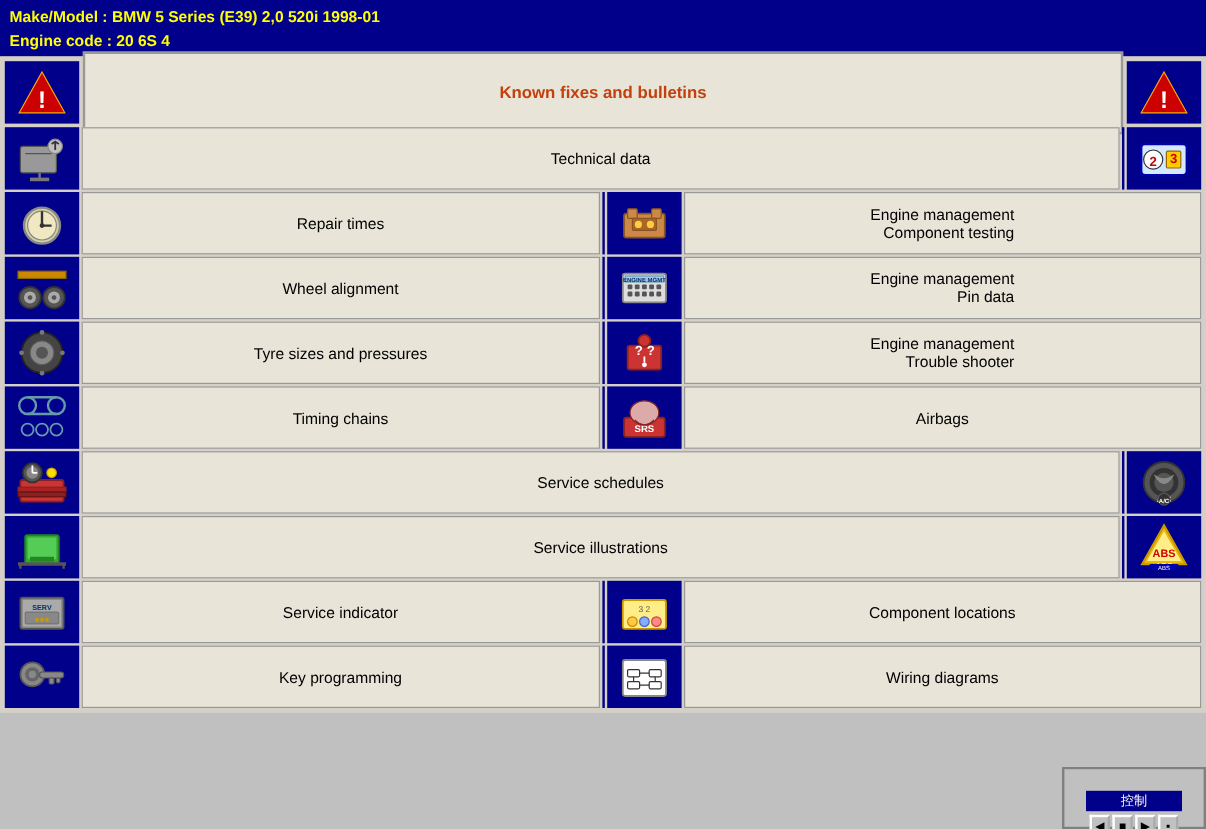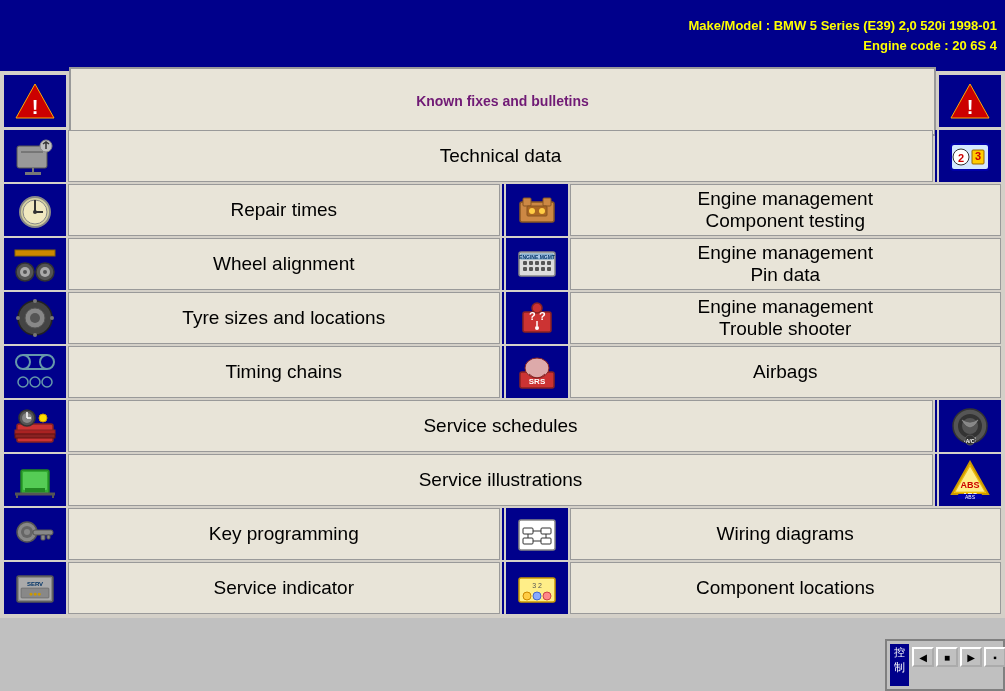--- a/index.html
+++ b/index.html
@@ -7,25 +7,24 @@
       width: 1005px;
       height: 691px;
       font-family: Arial, sans-serif;
       font-size: 13px;
       background: #c0c0c0;
       overflow: hidden;
     }
     .header-bar {
       background: #00008b;
       color: #ffff00;
-      padding: 16px 8px;
+      padding: 4px 8px;
       font-size: 13px;
       font-weight: bold;
       line-height: 1.5;
-      text-align: right;
     }
     .main-content {
       background: #d4d0c8;
       padding: 4px;
     }
     .known-fixes-row {
       display: flex;
       align-items: center;
       margin-bottom: 3px;
       height: 52px;
@@ -42,21 +41,21 @@
     .known-fixes-label {
       flex: 1;
       background: #e8e4d8;
       border: 2px solid #999;
       height: 69px;
       display: flex;
       align-items: center;
       justify-content: center;
       font-weight: bold;
       font-size: 14px;
-      color: #701a75;
+      color: #c2410c;
       margin: 0 3px;
     }
     .grid-container {
       display: flex;
       flex-direction: column;
       gap: 2px;
     }
     .grid-row {
       display: flex;
       height: 52px;
@@ -72,42 +71,42 @@
       flex-shrink: 0;
       cursor: pointer;
     }
     .cell-label {
       flex: 1;
       background: #e8e4d8;
       border: 1px solid #999;
       display: flex;
       align-items: center;
       justify-content: center;
-      text-align: center;
+      text-align: right;
       color: #000;
-      font-size: 19px;
+      font-size: 13px;
       cursor: pointer;
       padding: 4px;
     }
     .divider {
       width: 2px;
       background: #00008b;
       flex-shrink: 0;
     }
     .taskbar {
       position: absolute;
       bottom: 0;
       right: 0;
       width: 120px;
       height: 52px;
       background: #c0c0c0;
       border: 2px solid #808080;
       display: flex;
-      flex-direction: row;
-      padding: 3px;
+      flex-direction: column;
+      padding: 18px;
     }
     .taskbar-title {
       background: #00008b;
       color: white;
       font-size: 11px;
       padding: 1px 4px;
       text-align: center;
     }
     .taskbar-buttons {
       display: flex;
@@ -245,21 +244,21 @@
         <svg width="44" height="40" viewBox="0 0 44 40">
           <circle cx="22" cy="20" r="17" fill="#444" stroke="#222" stroke-width="1.5"></circle>
           <circle cx="22" cy="20" r="10" fill="#888" stroke="#555" stroke-width="1"></circle>
           <circle cx="22" cy="20" r="5" fill="#555"></circle>
           <circle cx="22" cy="3" r="2" fill="#777"></circle>
           <circle cx="22" cy="37" r="2" fill="#777"></circle>
           <circle cx="5" cy="20" r="2" fill="#777"></circle>
           <circle cx="39" cy="20" r="2" fill="#777"></circle>
         </svg>
       </div>
-      <div class="cell-label">Tyre sizes and locations</div>
+      <div class="cell-label">Tyre sizes and pressures</div>
       <div class="divider"></div>
       <div class="cell-icon">
         <svg width="44" height="40" viewBox="0 0 44 40">
           <rect x="8" y="14" width="28" height="20" rx="2" fill="#cc3333" stroke="#882222" stroke-width="1.5"></rect>
           <circle cx="22" cy="10" r="5" fill="#cc3333" stroke="#882222" stroke-width="1.5"></circle>
           <text x="14" y="22" fill="white" font-size="11" font-weight="bold">?</text>
           <text x="24" y="22" fill="white" font-size="11" font-weight="bold">?</text>
           <circle cx="22" cy="30" r="2" fill="white"></circle>
           <line x1="22" y1="23" x2="22" y2="28" stroke="white" stroke-width="1.5"></line>
         </svg>
@@ -336,20 +335,44 @@
       <div class="cell-icon">
         <svg width="44" height="40" viewBox="0 0 44 40">
           <polygon points="22,2 40,34 4,34" fill="#ffcc00" stroke="#cc9900" stroke-width="2"></polygon>
           <polygon points="22,6 37,32 7,32" fill="#ffee88" stroke="#cc9900" stroke-width="0.5"></polygon>
           <text x="22" y="28" text-anchor="middle" fill="#cc0000" font-size="9" font-weight="bold">ABS</text>
           <text x="22" y="38" text-anchor="middle" fill="white" font-size="7" font-weight="bold">ABS</text>
           <rect x="10" y="34" width="24" height="5" rx="1" fill="#0000aa"></rect>
           <text x="22" y="39" text-anchor="middle" fill="white" font-size="5">ABS</text>
         </svg>
       </div>
+    </div>
+
+    <div class="grid-row">
+      <div class="cell-icon">
+        <svg width="44" height="40" viewBox="0 0 44 40">
+          <rect x="4" y="8" width="36" height="26" rx="2" fill="#888" stroke="#555" stroke-width="1.5"></rect>
+          <rect x="6" y="10" width="32" height="22" rx="1" fill="#aaa"></rect>
+          <text x="22" y="18" text-anchor="middle" fill="#003366" font-size="6" font-weight="bold">SERV</text>
+          <rect x="8" y="20" width="28" height="10" rx="1" fill="#888" stroke="#555" stroke-width="0.5"></rect>
+          <text x="22" y="28" text-anchor="middle" fill="#cc9900" font-size="7">●●●</text>
+        </svg>
+      </div>
+      <div class="cell-label">Service indicator</div>
+      <div class="divider"></div>
+      <div class="cell-icon">
+        <svg width="44" height="40" viewBox="0 0 44 40">
+          <rect x="4" y="10" width="36" height="24" rx="2" fill="#ffee88" stroke="#cc9900" stroke-width="1.5"></rect>
+          <text x="22" y="20" text-anchor="middle" fill="#555" font-size="7">3  2</text>
+          <circle cx="12" cy="28" r="4" fill="#ffcc44" stroke="#cc8800" stroke-width="1"></circle>
+          <circle cx="22" cy="28" r="4" fill="#88aaff" stroke="#4466cc" stroke-width="1"></circle>
+          <circle cx="32" cy="28" r="4" fill="#ff8888" stroke="#cc4444" stroke-width="1"></circle>
+        </svg>
+      </div>
+      <div class="cell-label">Component locations</div>
     </div>
 
     <div class="grid-row">
       <div class="cell-icon">
         <svg width="44" height="40" viewBox="0 0 44 40">
           <circle cx="14" cy="18" r="10" fill="#888" stroke="#555" stroke-width="1.5"></circle>
           <circle cx="14" cy="18" r="6" fill="#666"></circle>
           <circle cx="14" cy="18" r="3" fill="#888"></circle>
           <rect x="20" y="16" width="20" height="5" rx="2" fill="#888" stroke="#555" stroke-width="1"></rect>
           <rect x="28" y="21" width="4" height="5" rx="1" fill="#888" stroke="#555" stroke-width="1"></rect>
@@ -367,44 +390,20 @@
           <rect x="8" y="24" width="10" height="6" rx="1" fill="none" stroke="#333" stroke-width="1"></rect>
           <rect x="26" y="24" width="10" height="6" rx="1" fill="none" stroke="#333" stroke-width="1"></rect>
           <line x1="18" y1="27" x2="26" y2="27" stroke="#333" stroke-width="1"></line>
           <line x1="13" y1="20" x2="13" y2="24" stroke="#333" stroke-width="1"></line>
           <line x1="31" y1="20" x2="31" y2="24" stroke="#333" stroke-width="1"></line>
         </svg>
       </div>
       <div class="cell-label">Wiring diagrams</div>
     </div>
 
-    <div class="grid-row">
-      <div class="cell-icon">
-        <svg width="44" height="40" viewBox="0 0 44 40">
-          <rect x="4" y="8" width="36" height="26" rx="2" fill="#888" stroke="#555" stroke-width="1.5"></rect>
-          <rect x="6" y="10" width="32" height="22" rx="1" fill="#aaa"></rect>
-          <text x="22" y="18" text-anchor="middle" fill="#003366" font-size="6" font-weight="bold">SERV</text>
-          <rect x="8" y="20" width="28" height="10" rx="1" fill="#888" stroke="#555" stroke-width="0.5"></rect>
-          <text x="22" y="28" text-anchor="middle" fill="#cc9900" font-size="7">●●●</text>
-        </svg>
-      </div>
-      <div class="cell-label">Service indicator</div>
-      <div class="divider"></div>
-      <div class="cell-icon">
-        <svg width="44" height="40" viewBox="0 0 44 40">
-          <rect x="4" y="10" width="36" height="24" rx="2" fill="#ffee88" stroke="#cc9900" stroke-width="1.5"></rect>
-          <text x="22" y="20" text-anchor="middle" fill="#555" font-size="7">3  2</text>
-          <circle cx="12" cy="28" r="4" fill="#ffcc44" stroke="#cc8800" stroke-width="1"></circle>
-          <circle cx="22" cy="28" r="4" fill="#88aaff" stroke="#4466cc" stroke-width="1"></circle>
-          <circle cx="32" cy="28" r="4" fill="#ff8888" stroke="#cc4444" stroke-width="1"></circle>
-        </svg>
-      </div>
-      <div class="cell-label">Component locations</div>
-    </div>
-
   </div>
 </div>
 
 <div class="taskbar" style="bottom: 0; right: 0; position: fixed;">
   <div class="taskbar-title">控制</div>
   <div class="taskbar-buttons">
     <div class="taskbar-btn">◀</div>
     <div class="taskbar-btn">■</div>
     <div class="taskbar-btn">▶</div>
     <div class="taskbar-btn">▪</div>

